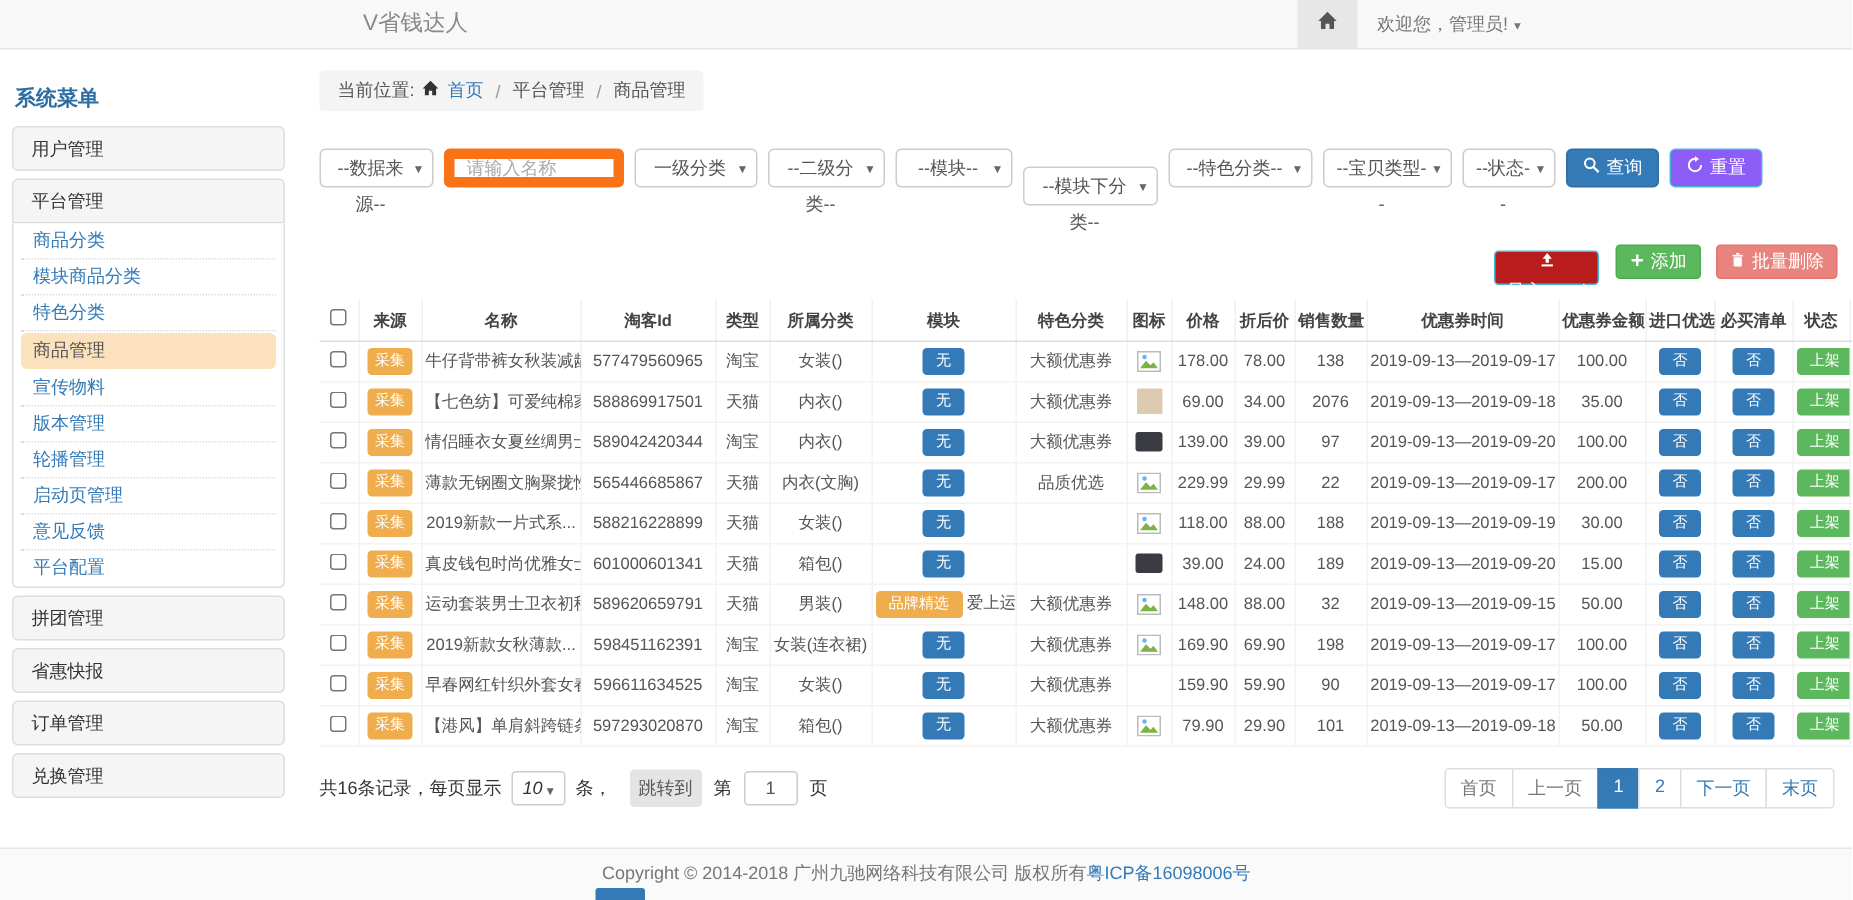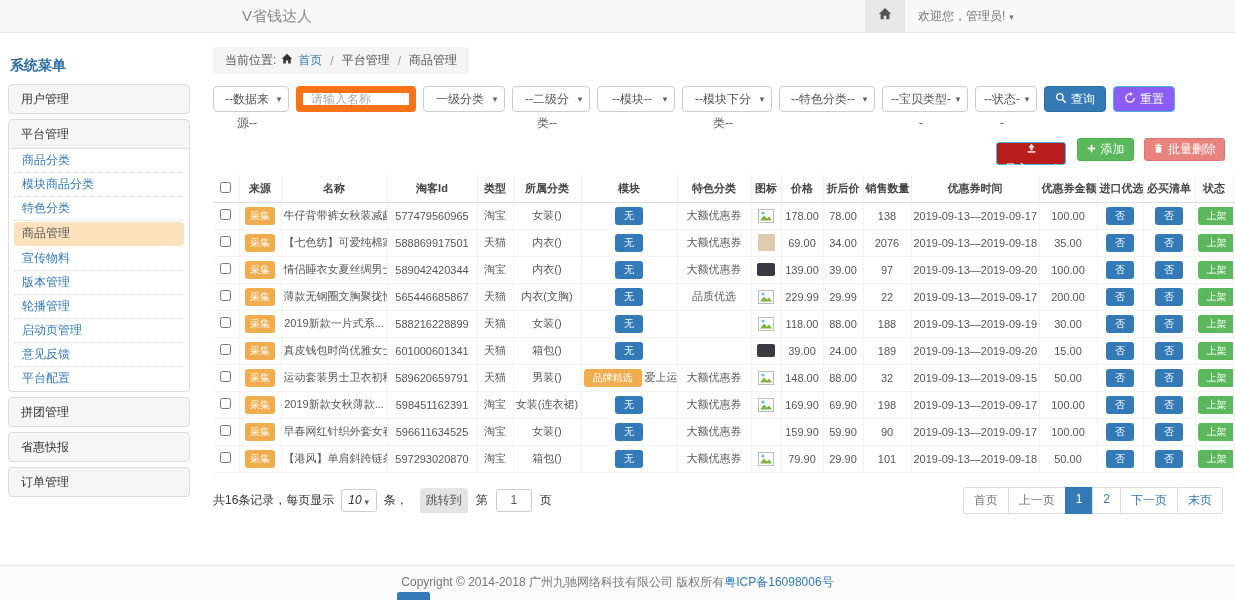--- a/index.html
+++ b/index.html
@@ -139,20 +139,21 @@
         <span class="subitem"><span>版本管理</span></span>
         <span class="subitem"><span>轮播管理</span></span>
         <span class="subitem"><span>启动页管理</span></span>
         <span class="subitem"><span>意见反馈</span></span>
         <span class="subitem"><span>平台配置</span></span>
     </div>
 
     <div class="panel"><span>拼团管理</span></div>
       <div class="panel"><span>省惠快报</span></div>
       <div class="panel"><span>订单管理</span></div>
+      <div class="panel"><span>兑换管理</span></div>
   </div>
 
   <div class="main">
 
     <div class="breadcrumb">
       <span>当前位置:</span>
       <span>
         <svg width="12" height="12" viewBox="0 0 16 16">
             <path d="M8 1 L15 8 H13 V14 H9.5 V10 H6.5 V14 H3 V8 H1 Z" fill="#333"></path>
           </svg>
@@ -176,21 +177,21 @@
           <span class="fsel-caret">▼</span>
         </div>
         <div class="fselect" style="width: 78px;">
           <span>--二级分类--</span>
           <span class="fsel-caret">▼</span>
         </div>
         <div class="fselect" style="width: 78px;">
           <span>--模块--</span>
           <span class="fsel-caret">▼</span>
         </div>
-        <div class="fselect" style="width: 90px;">
+        <div class="fselect" style="width: 90px; margin-top: 25px;">
           <span>--模块下分类--</span>
           <span class="fsel-caret">▼</span>
         </div>
         <div class="fselect" style="width: 96px;">
           <span>--特色分类--</span>
           <span class="fsel-caret">▼</span>
         </div>
         <div class="fselect" style="width: 86px;">
           <span>--宝贝类型--</span>
           <span class="fsel-caret">▼</span>

